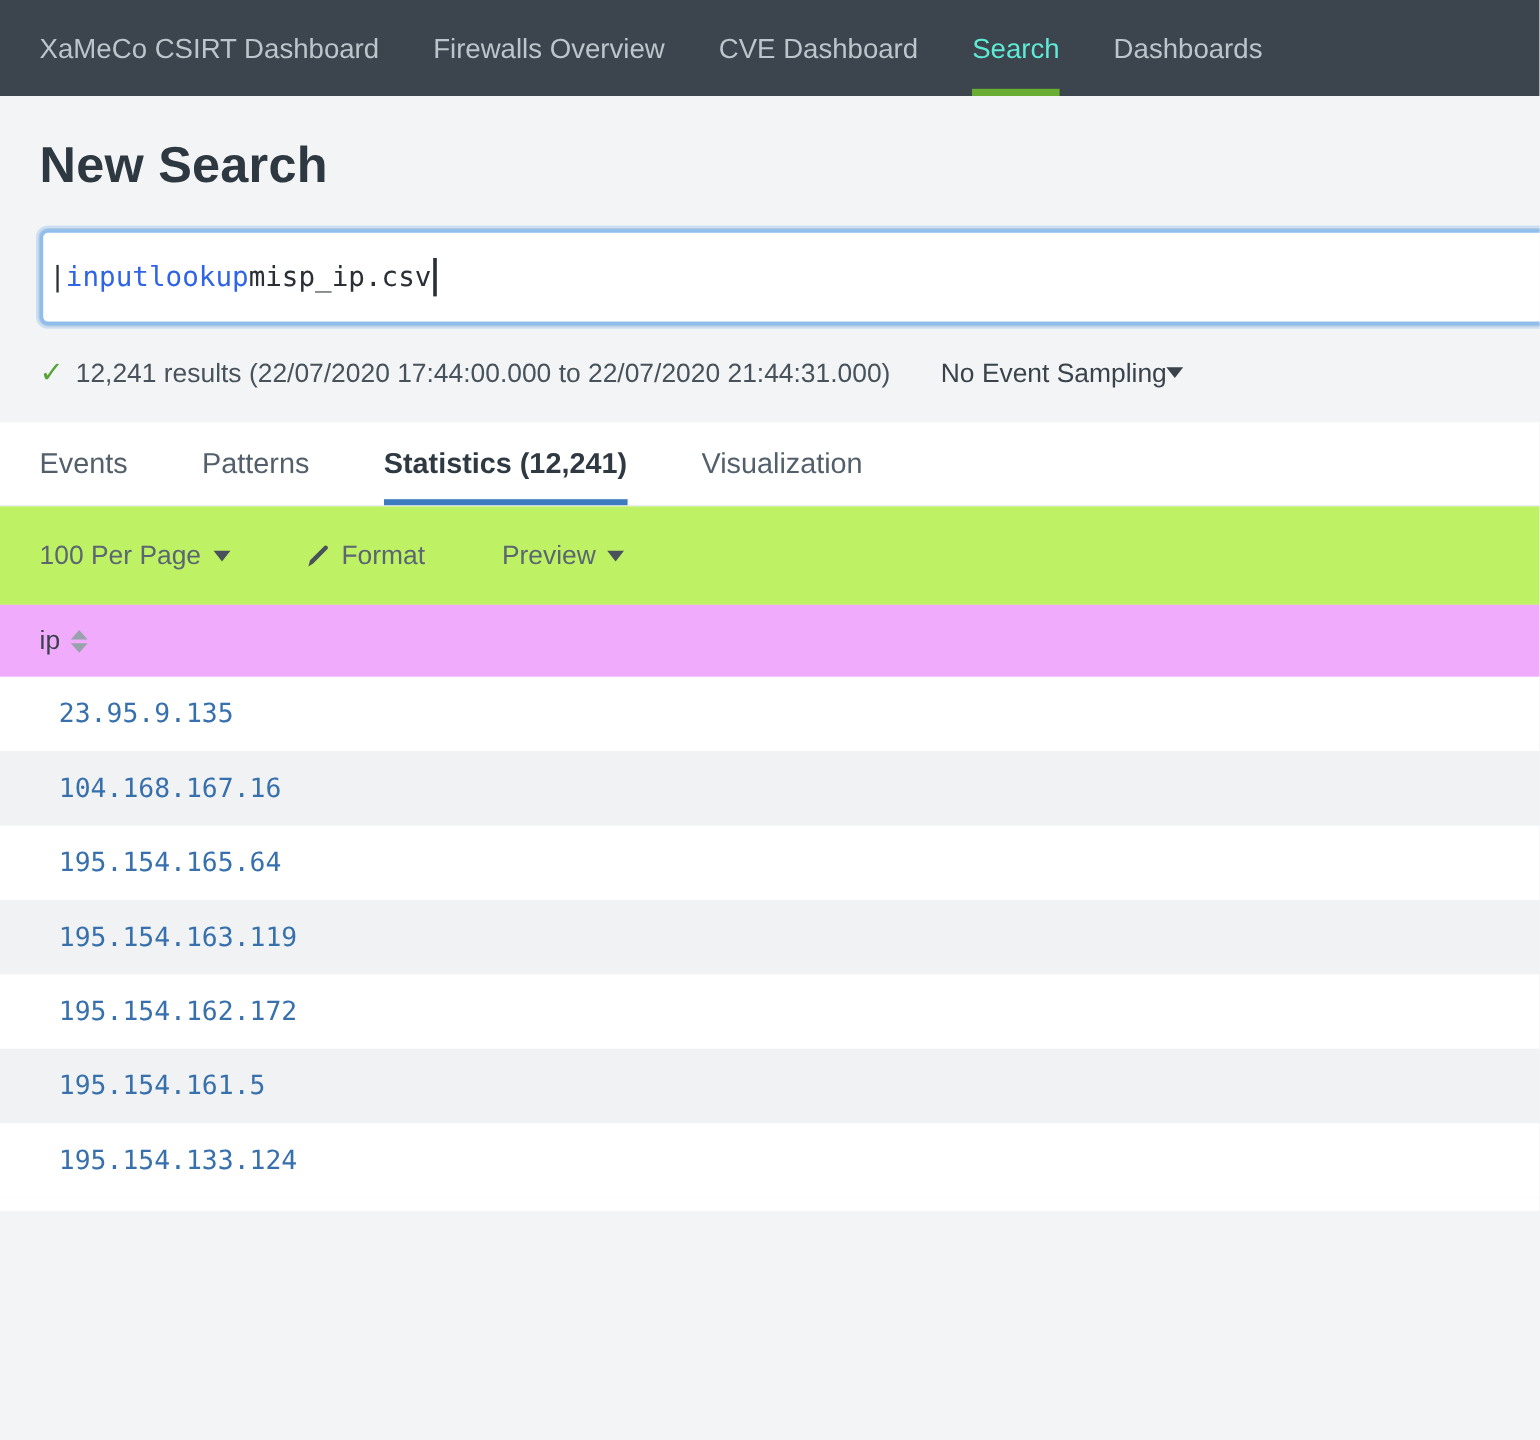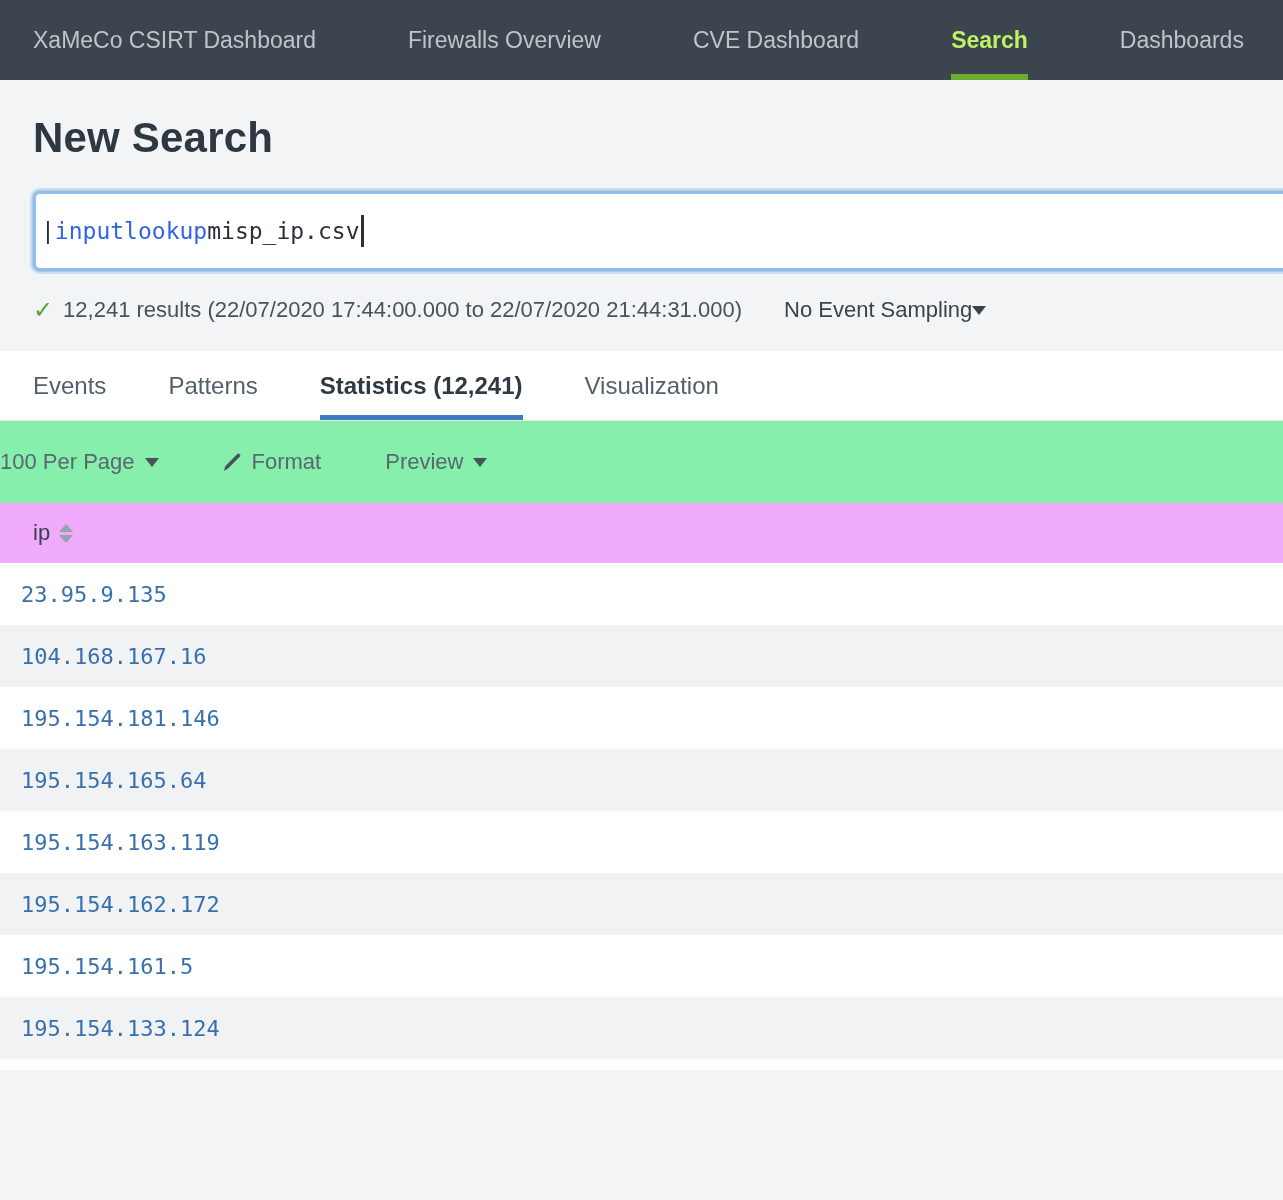--- a/index.html
+++ b/index.html
@@ -9,28 +9,28 @@
     background: #F2F4F5;
     color: #3C444D;
     width: 1283px; height: 1200px;
     position: relative;
   }
 
   
   .navbar {
     height: 80px; background: #3C444D;
     display: flex; align-items: stretch;
-    padding-left: 33px; gap: 92px;
+    padding-left: 33px; gap: 45px;
   }
   .nav-item {
     display: flex; align-items: center;
     position: relative; cursor: pointer;
     font-size: 23px; color: #BDC5CC; white-space: nowrap;
   }
-  .nav-item.active { color: #bef264; font-weight: 700; align-items: center; }
+  .nav-item.active { color: #5eead4; font-weight: 400; align-items: center; }
   .nav-item.active .nav-underline {
     position: absolute; left: 0; right: 0; bottom: 0;
     height: 6px; background: #69AE33;
   }
 
   
   .page-title {
     margin: 34px 33px 0 33px;
     font-size: 42px; font-weight: 700; color: #2E3841;
     letter-spacing: 0.2px;
@@ -84,23 +84,23 @@
     font-size: 24px; color: #53606B; cursor: pointer; white-space: nowrap;
   }
   .tab.active { color: #2F3942; font-weight: 700; }
   .tab.active .tab-underline {
     position: absolute; left: 0; right: 0; bottom: 0;
     height: 5px; background: #3E7CBF;
   }
 
   
   .toolbar {
-    background: #86efac; height: 82px;
-    display: flex; align-items: center;
-    gap: 64px;
+    background: #bef264; height: 82px;
+    display: flex; align-items: center;
+    padding-left: 33px; gap: 64px;
   }
   .tool-item {
     display: flex; align-items: center; gap: 10px;
     font-size: 22px; color: #5A6671; cursor: pointer; white-space: nowrap;
   }
   .tool-item .caret-down {
     border-left-width: 7px; border-right-width: 7px; border-top: 9px solid #49525B;
   }
   .pencil-icon svg { display: block; }
 
@@ -117,21 +117,21 @@
     border-left: 7px solid transparent; border-right: 7px solid transparent;
     border-bottom: 8px solid #97A2AC;
   }
   .sort-icon .down {
     width: 0; height: 0;
     border-left: 7px solid transparent; border-right: 7px solid transparent;
     border-top: 8px solid #97A2AC;
   }
   .trow {
     height: 62px; display: flex; align-items: center;
-    padding-left: 21px;
+    padding-left: 49px;
     font-family: "DejaVu Sans Mono", monospace;
     font-size: 22px; color: #3770AC;
     background: #FFFFFF;
   }
   .trow:nth-child(even) { background: #F0F2F3; }
   .trow .ip-val { cursor: pointer; }
   .trow-partial { height: 11px; background: #FFFFFF; }
 </style>
 </head>
 <body>
@@ -217,23 +217,20 @@
 </div>
 
 <div>
   <div class="trow">
       <span class="ip-val">23.95.9.135</span>
     </div>
   <div class="trow">
       <span class="ip-val">104.168.167.16</span>
     </div>
   <div class="trow">
-      <span class="ip-val">195.154.181.146</span>
-    </div>
-  <div class="trow">
       <span class="ip-val">195.154.165.64</span>
     </div>
   <div class="trow">
       <span class="ip-val">195.154.163.119</span>
     </div>
   <div class="trow">
       <span class="ip-val">195.154.162.172</span>
     </div>
   <div class="trow">
       <span class="ip-val">195.154.161.5</span>

